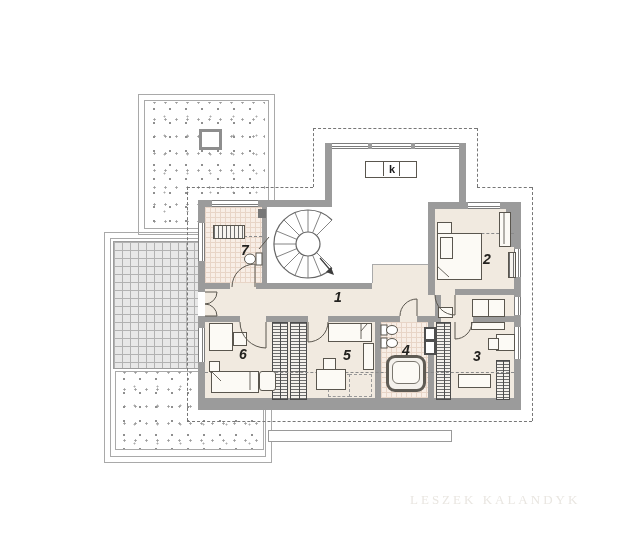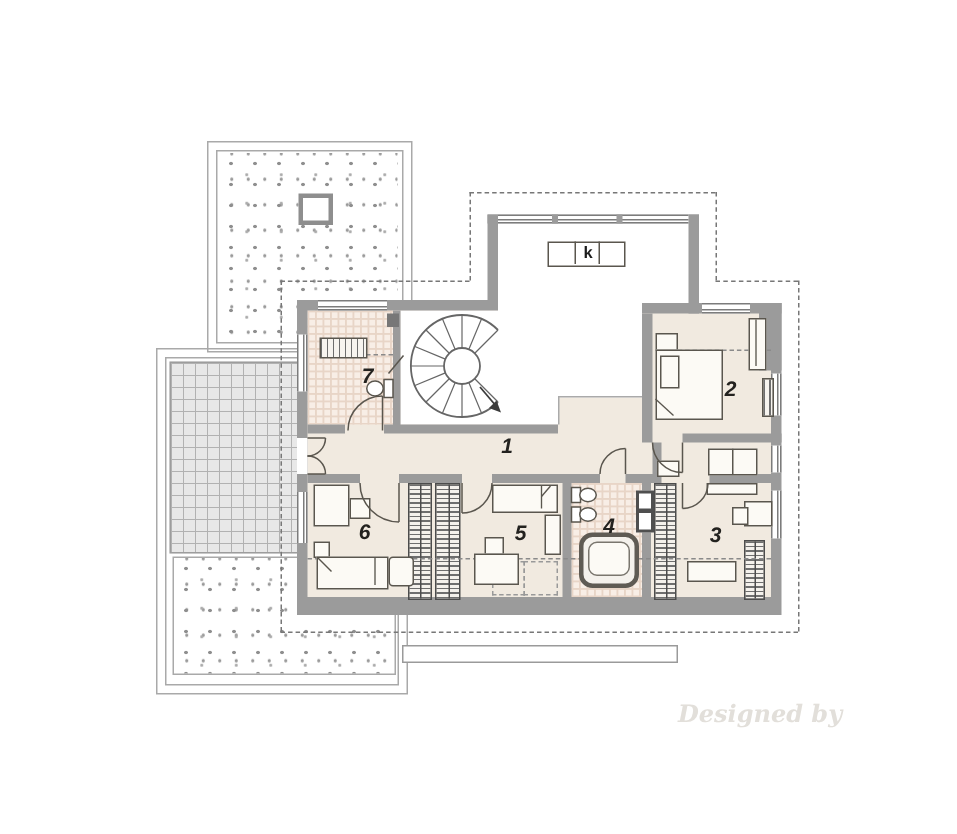--- a/index.html
+++ b/index.html
@@ -249,15 +249,15 @@
   <div class="klbl" style="left:392px;top:169px;">k</div>
 
   <div class="rmlbl" style="left:338px;top:297px;">1</div>
   <div class="rmlbl" style="left:487px;top:259px;">2</div>
   <div class="rmlbl" style="left:477px;top:356px;">3</div>
   <div class="rmlbl" style="left:406px;top:350px;">4</div>
   <div class="rmlbl" style="left:347px;top:355px;">5</div>
   <div class="rmlbl" style="left:243px;top:354px;">6</div>
   <div class="rmlbl" style="left:245px;top:250px;">7</div>
 
-  <div id="wm1">Designed by</div>
+  <div id="wm2">LESZEK KALANDYK</div>
 
 </div>
 
 </body></html>

